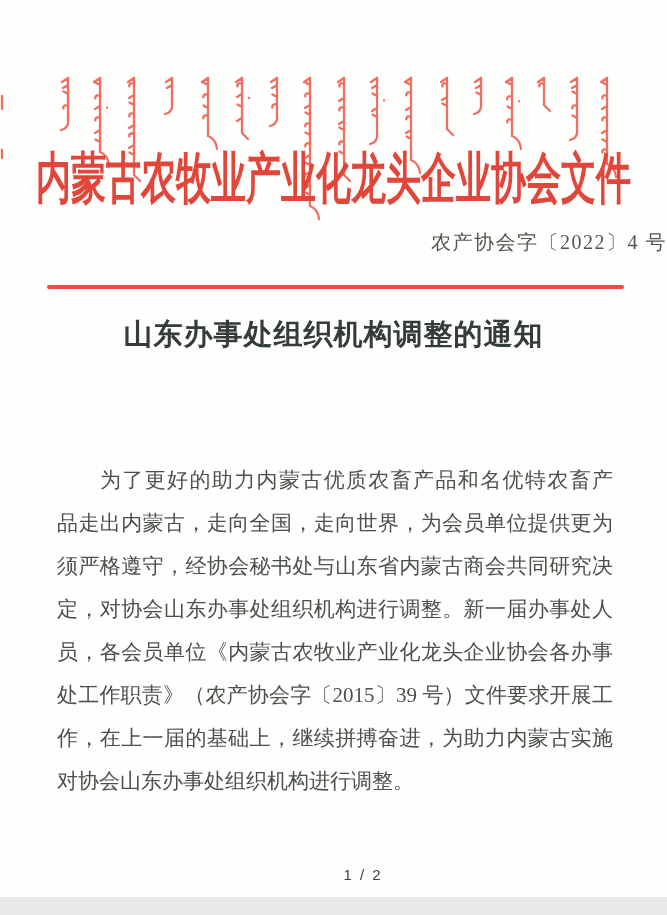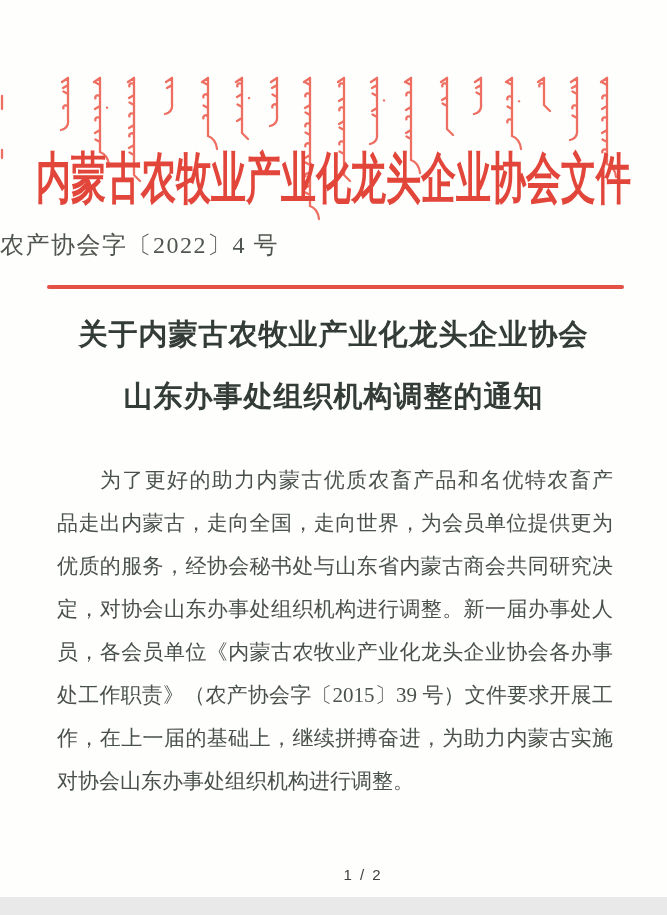--- a/index.html
+++ b/index.html
@@ -10,22 +10,22 @@
   }
   .mongol-svg { position:absolute; left:0; top:0; pointer-events:none; }
   .org-title {
     position:absolute; top:150px; left:0; width:100%; text-align:center;
     color:var(--masthead-red,#e2463a); font-weight:bold; font-size:35px; line-height:38px;
   }
   .org-title .stretch {
     display:inline-block; transform:scaleY(1.58); transform-origin:50% 0; white-space:nowrap;
   }
   .doc-number {
-    position:absolute; top:229px; left:0; width:100%; text-align:left;
-    font-size:24px; letter-spacing:1.5px; color:var(--muted-ink,#50564f);
+    position:absolute; top:229px; left:0; width:100%; text-align:right;
+    font-size:20px; letter-spacing:1.5px; color:var(--muted-ink,#50564f);
   }
   .red-rule {
     position:absolute; top:285px; left:47px; width:577px; height:4px;
     background:var(--rule-red,#e25046); border-radius:2px;
   }
   .doc-title {
     position:absolute; top:303px; left:0; width:100%; text-align:center;
     font-size:29px; font-weight:bold; color:var(--title-ink,#333c37);
     line-height:62px; letter-spacing:1px;
   }
@@ -58,28 +58,27 @@
 
   <div class="org-title">
     <span class="stretch">内蒙古农牧业产业化龙头企业协会文件</span>
   </div>
 
   <div class="doc-number">农产协会字〔2022〕4 号</div>
 
   <div class="red-rule"></div>
 
   <div class="doc-title">
-    <div>关于内蒙古农牧业产业化龙头企业协会</div>
     <div>山东办事处组织机构调整的通知</div>
   </div>
 
   <div class="body-block">
     <div class="line indent">为了更好的助力内蒙古优质农畜产品和名优特农畜产</div>
     <div class="line">品走出内蒙古，走向全国，走向世界，为会员单位提供更为</div>
-    <div class="line">优质的服务，经协会秘书处与山东省内蒙古商会共同研究决</div>
+    <div class="line">须严格遵守，经协会秘书处与山东省内蒙古商会共同研究决</div>
     <div class="line">定，对协会山东办事处组织机构进行调整。新一届办事处人</div>
     <div class="line">员，各会员单位《内蒙古农牧业产业化龙头企业协会各办事</div>
     <div class="line">处工作职责》（农产协会字〔2015〕39 号）文件要求开展工</div>
     <div class="line">作，在上一届的基础上，继续拼搏奋进，为助力内蒙古实施</div>
     <div class="line last">对协会山东办事处组织机构进行调整。</div>
   </div>
 
   <div class="page-number">1 / 2</div>
 
 </div>

